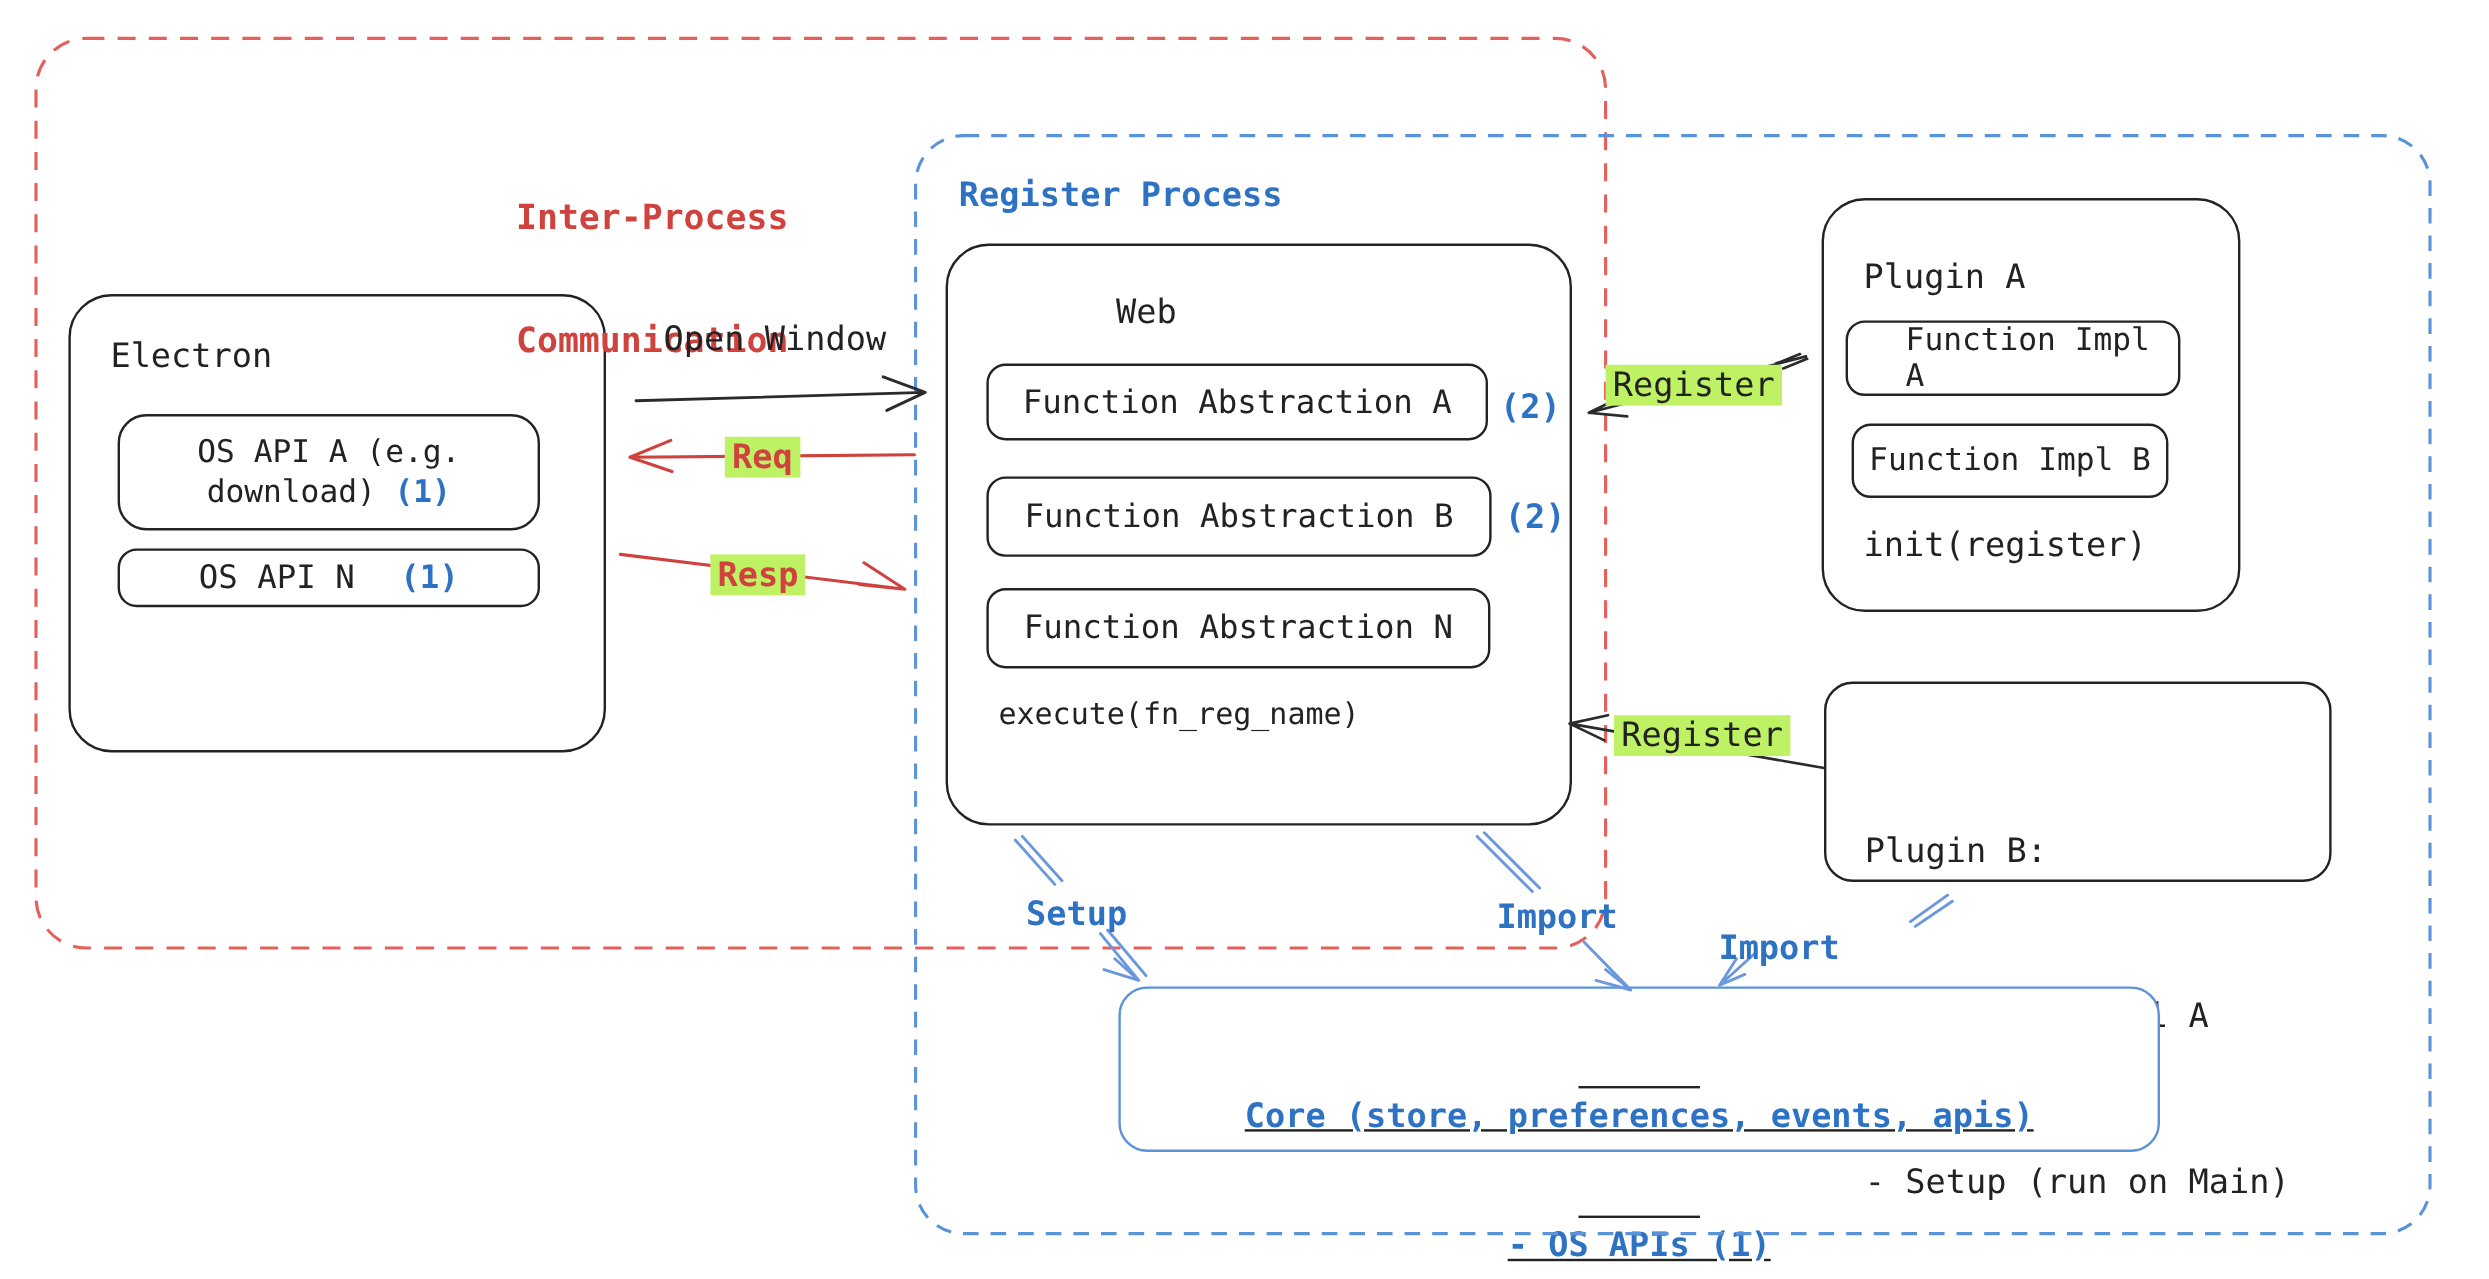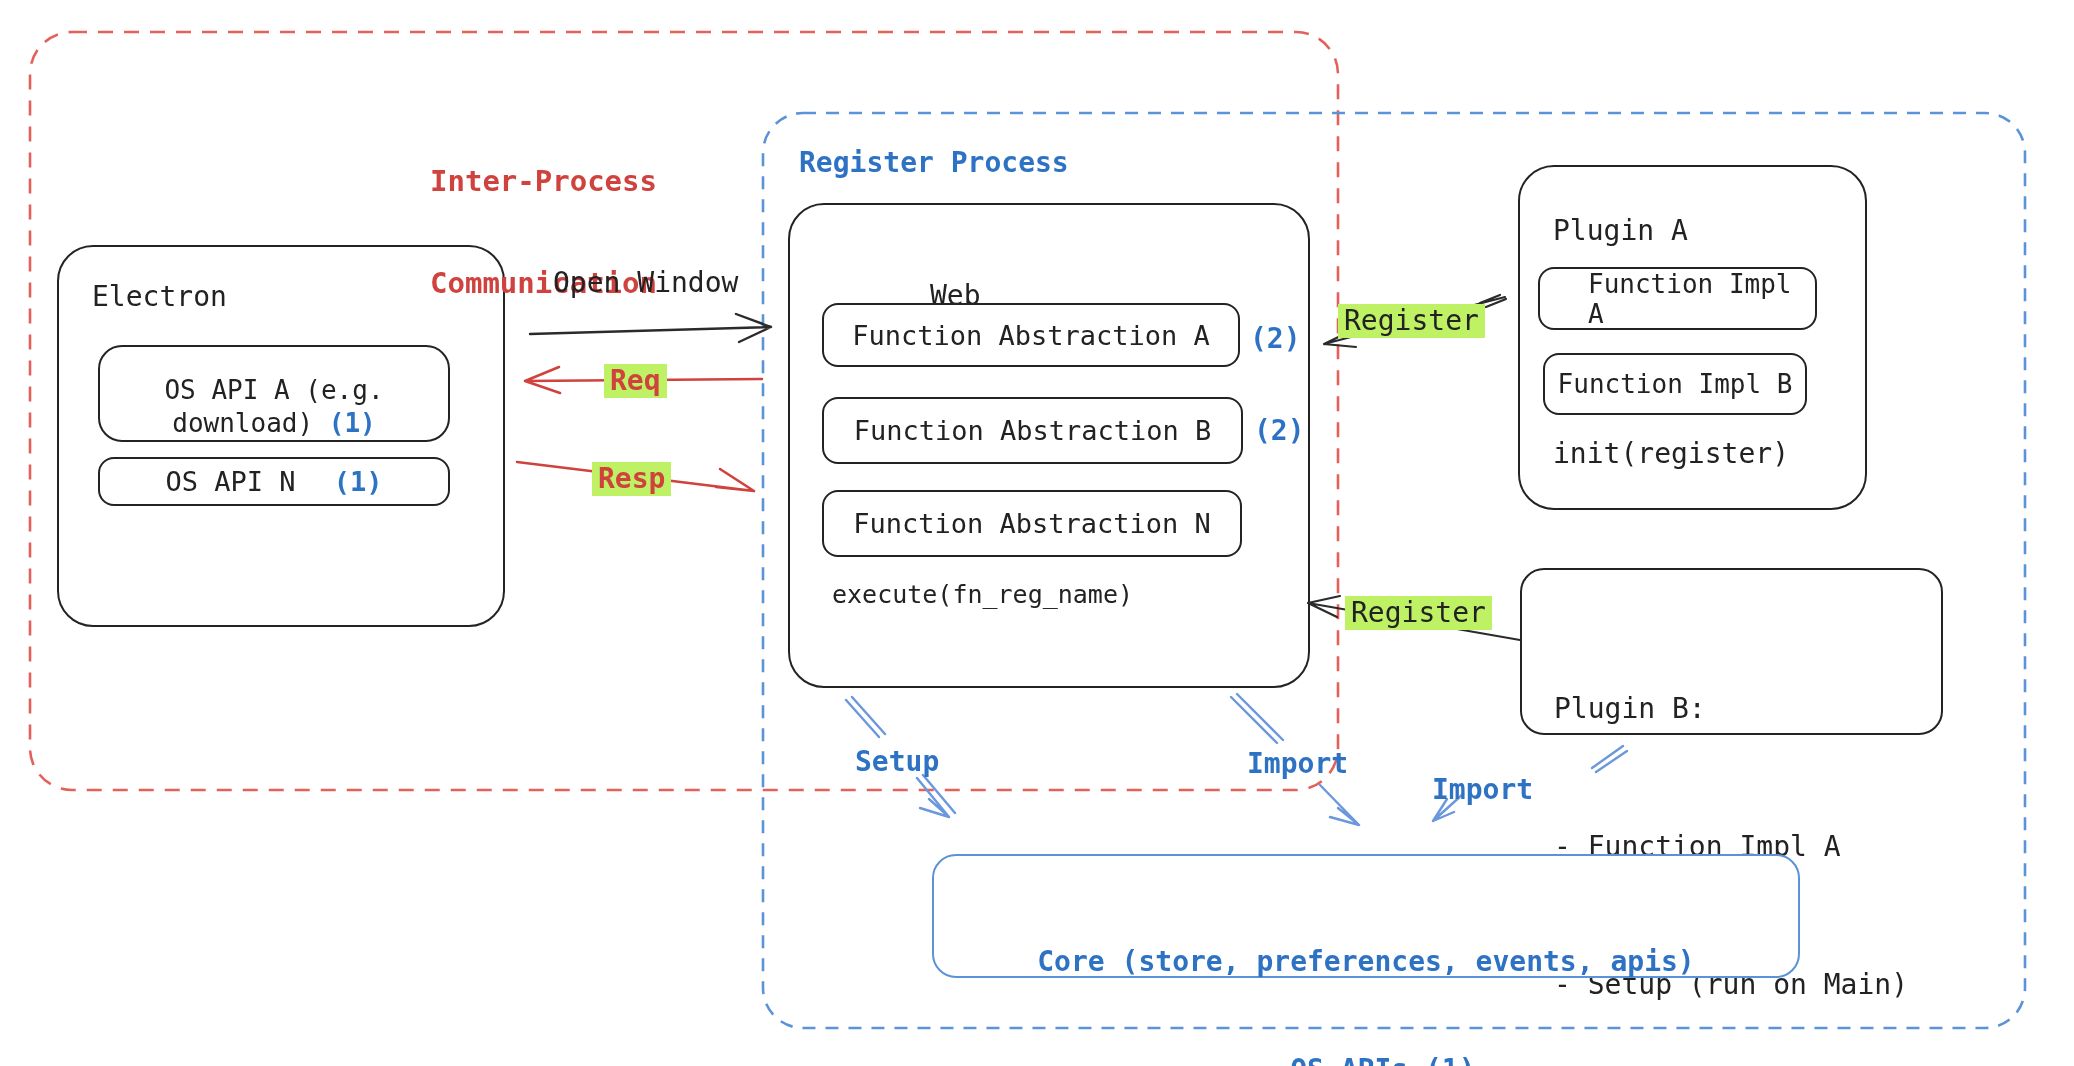--- a/index.html
+++ b/index.html
@@ -22,21 +22,21 @@
   .r-md{border-radius:24px;}
   .r-sm{border-radius:16px;}
   .blue-box{border-color:var(--c-blue-dash,#4f84cf);border-width:2.2px;}
   
   .t{position:absolute;font-size:28px;line-height:34px;white-space:pre;}
   .t-red{color:var(--c-red,#cf423d);font-weight:600;}
   .t-blue{color:var(--c-blue,#2e72c4);font-weight:600;}
   .t-black{color:var(--c-black,#222);}
   .badge{color:var(--c-blue,#2e72c4);font-weight:600;}
   .onwhite{background:#bef264;padding:0 6px;}
-  .center-lines{display:flex;flex-direction:column;align-items:center;justify-content:flex-end;height:100%;font-size:26px;line-height:33px;}
+  .center-lines{display:flex;flex-direction:column;align-items:center;justify-content:center;height:100%;font-size:26px;line-height:33px;}
   .inner-label{display:flex;align-items:center;justify-content:center;height:100%;font-size:27px;}
   svg.overlay{position:absolute;left:0;top:0;pointer-events:none;}
   svg .st-red{stroke:var(--c-red-dash,#e4605a);}
   svg .st-red-arrow{stroke:var(--c-red,#cf423d);}
   svg .st-blue{stroke:var(--c-blue-dash,#5b93d8);}
   svg .st-blue-arrow{stroke:var(--c-blue-arrow,#6b97dd);}
   svg .st-black{stroke:#2b2b2b;}
 </style>
 </head>
 <body>
@@ -58,21 +58,21 @@
 
   <div class="box r-sm" style="left:98px;top:457px;width:352px;height:49px;">
     <div class="inner-label" style="font-size:27px;">
       <span>OS API N</span>
       <span style="width:38px;"></span>
       <span class="badge">(1)</span>
     </div>
   </div>
 
   <div class="box r-lg" style="left:788px;top:203px;width:522px;height:485px;"></div>
-  <div class="t t-black" style="left:930px;top:243px;margin-top:36px;">Web</div>
+  <div class="t t-black" style="left:930px;top:243px;">Web</div>
 
   <div class="box r-sm" style="left:822px;top:303px;width:418px;height:64px;">
     <div class="inner-label">
         <span>Function Abstraction A</span>
       </div>
   </div>
   <div class="t badge" style="left:1250px;top:322px;">(2)</div>
 
   <div class="box r-sm" style="left:822px;top:397px;width:421px;height:67px;">
     <div class="inner-label">
@@ -106,21 +106,21 @@
   <div class="t t-black" style="left:1553px;top:437px;">init(register)</div>
 
   <div class="box r-md" style="left:1520px;top:568px;width:423px;height:167px;">
     <div style="padding:24px 0 0 32px;font-size:28px;line-height:46px;white-space:pre;">
       <div>Plugin B:</div>
       <div>- Function Impl A</div>
       <div>- Setup (run on Main)</div>
     </div>
   </div>
 
-  <div class="box r-md blue-box" style="left:932px;top:854px;width:868px;height:124px;">
+  <div class="box r-md blue-box" style="left:932px;top:822px;width:868px;height:138px;text-decoration:underline;">
     <div class="t-blue" style="padding-top:16px;text-align:center;font-size:28px;line-height:36px;white-space:pre;">
       <div>Core (store, preferences, events, apis)</div>
       <div>- OS APIs (1)</div>
       
     </div>
   </div>
 
   <svg class="overlay" width="2074" height="1066" viewBox="0 0 2074 1066">
 
     <rect x="30" y="32" width="1308" height="758" rx="42" fill="none" class="st-red" stroke-width="2.6" stroke-dasharray="15 11"></rect>

